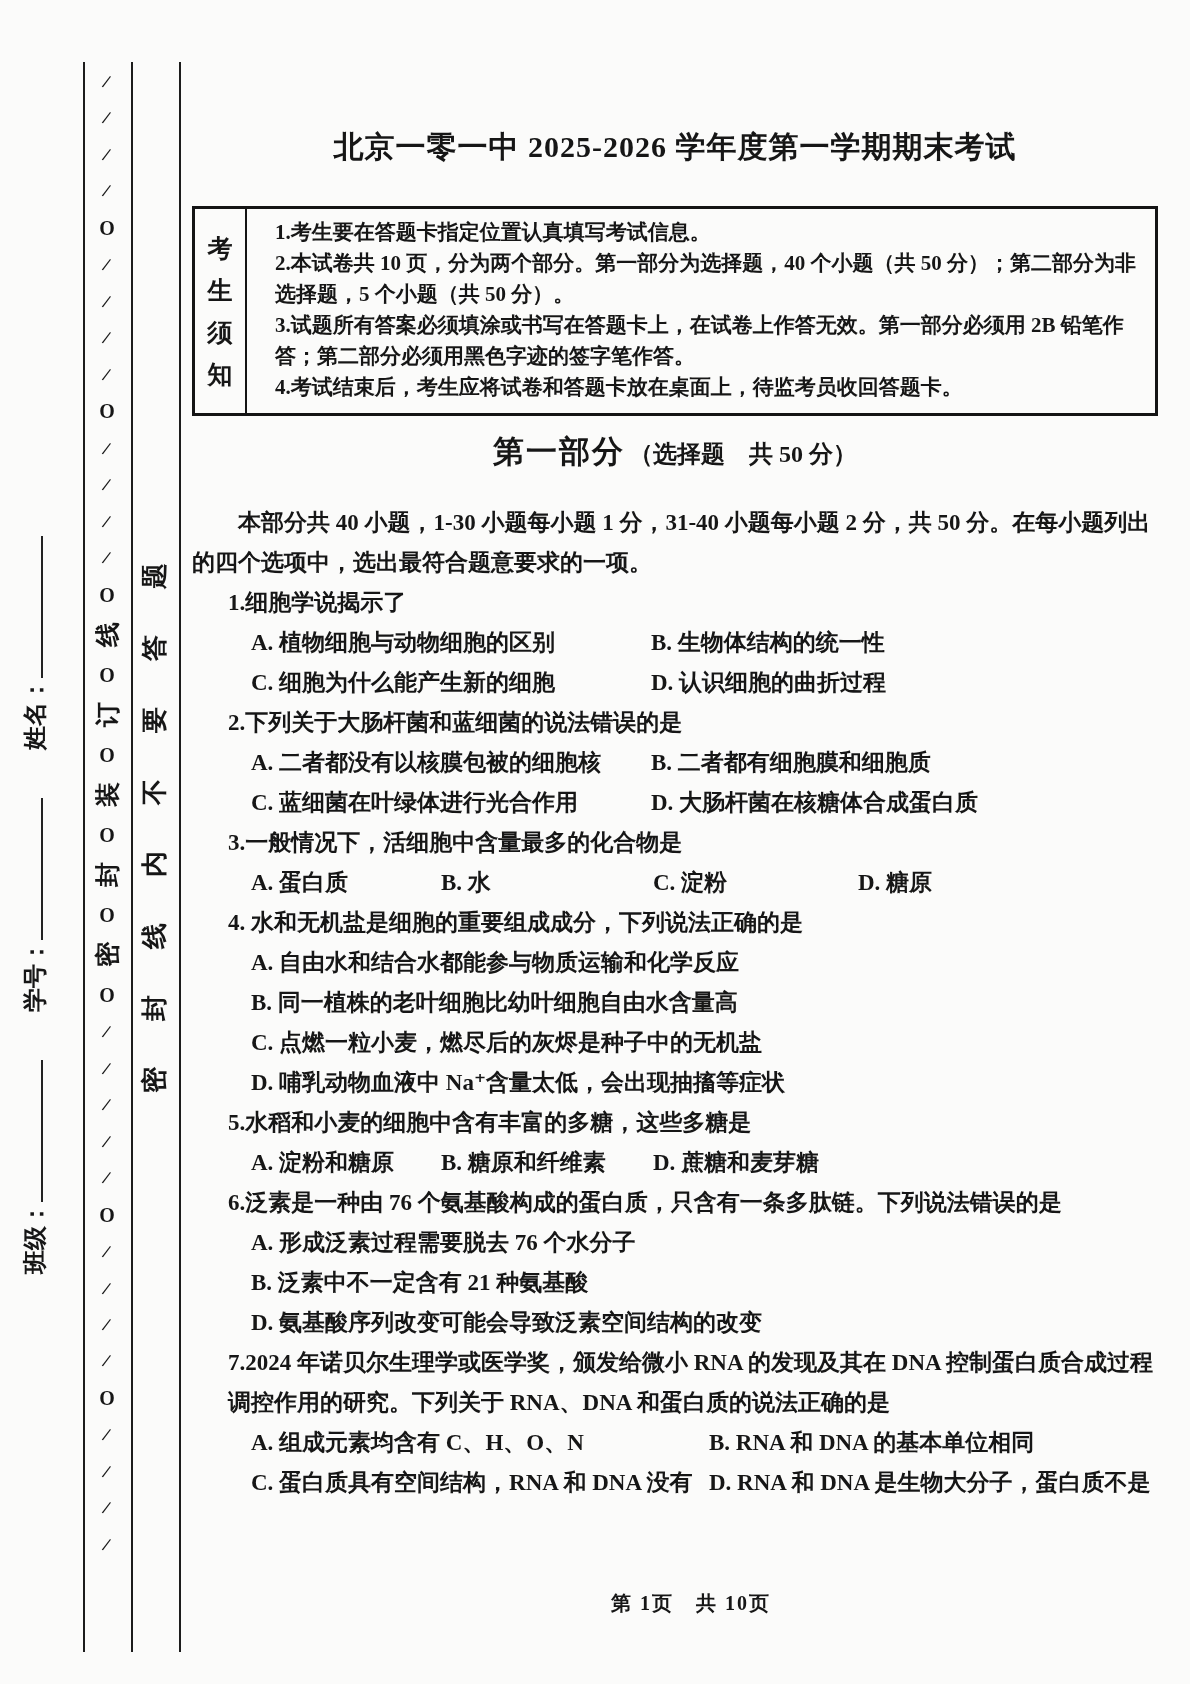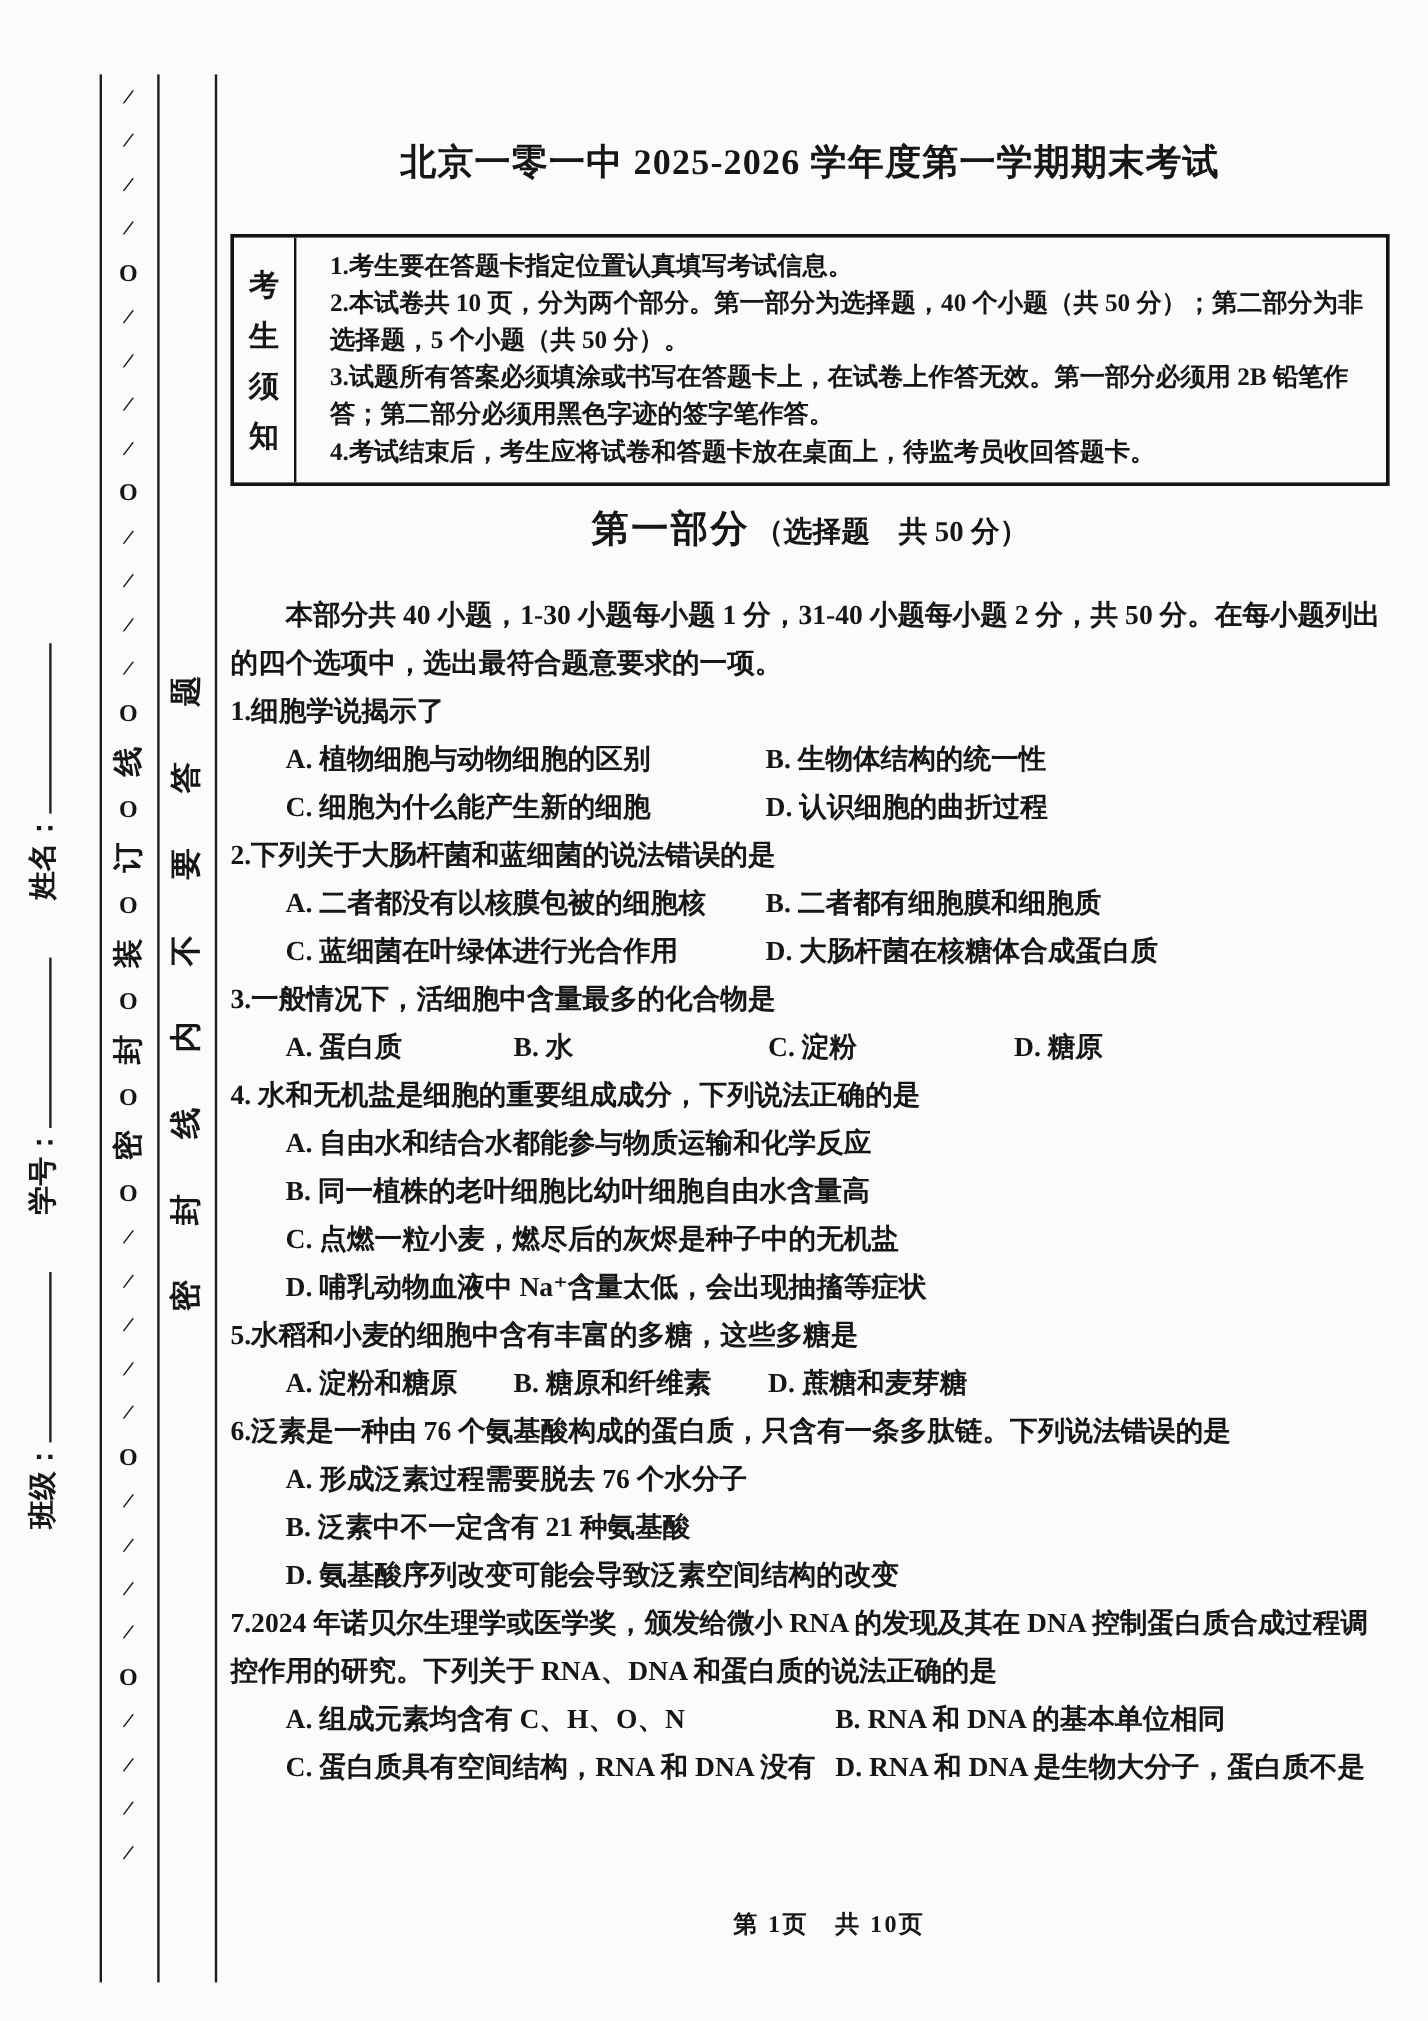--- a/index.html
+++ b/index.html
@@ -30,40 +30,40 @@
   .inner-strip span{display:block;height:26px;line-height:26px;transform:rotate(-90deg);}
   .name-labels{
     position:absolute;left:16px;top:1342px;width:910px;
     transform:rotate(-90deg);transform-origin:0 0;
     font-size:24px;font-weight:600;white-space:nowrap;
   }
   .name-labels .lbl{margin-left:42px;}
   .name-labels .lbl.first{margin-left:68px;}
   .blank{display:inline-block;width:142px;border-bottom:2px solid #222;height:1.05em;}
   
-  .content{position:absolute;left:192px;top:117px;width:966px;}
+  .content{position:absolute;left:192px;top:128px;width:966px;}
   .title{font-size:30px;font-weight:700;text-align:center;margin:0;letter-spacing:1px;line-height:38px;}
   .subtitle-row{position:relative;margin-top:24px;text-align:center;height:40px;}
   .subtitle{font-size:28px;font-weight:700;}
   .date{position:absolute;right:42px;top:3px;font-size:26px;font-weight:700;}
   .notice-box{display:flex;border:3px solid #141414;margin-top:40px;}
   .notice-side{
     width:50px;border-right:2px solid #141414;
     display:flex;flex-direction:column;justify-content:center;align-items:center;gap:9px;
     font-size:25px;font-weight:700;
   }
   .notice-body{flex:1;padding:8px 16px 10px 28px;font-size:21px;font-weight:700;line-height:31px;}
   .section-head{text-align:center;margin-top:14px;line-height:44px;}
   .section-big{font-size:31px;font-weight:700;letter-spacing:2px;}
   .section-small{font-size:24px;font-weight:600;}
   .intro{margin-top:24px;font-size:23px;line-height:40px;text-indent:2em;font-weight:600;}
   .question{font-size:23px;line-height:40px;font-weight:600;}
-  .stem{font-weight:600;}
+  .stem{font-weight:600;margin-left:36px;}
   .opts{padding-left:46px;}
-  .opts .opt{display:block;}
+  .opts .opt{display:block;margin-left:13px;}
   .opts.two-col{display:grid;grid-template-columns:400px 1fr;}
   .opts.two-col-wide{display:grid;grid-template-columns:458px 1fr;}
   .opts.four-col{display:grid;grid-template-columns:190px 212px 205px 1fr;}
   .footer{position:absolute;left:208px;top:1590px;width:966px;text-align:center;font-size:20px;font-weight:700;letter-spacing:2px;}
 </style>
 </head>
 <body>
 
 <div class="rail-line rail-1"></div>
 <div class="rail-line rail-2"></div>

